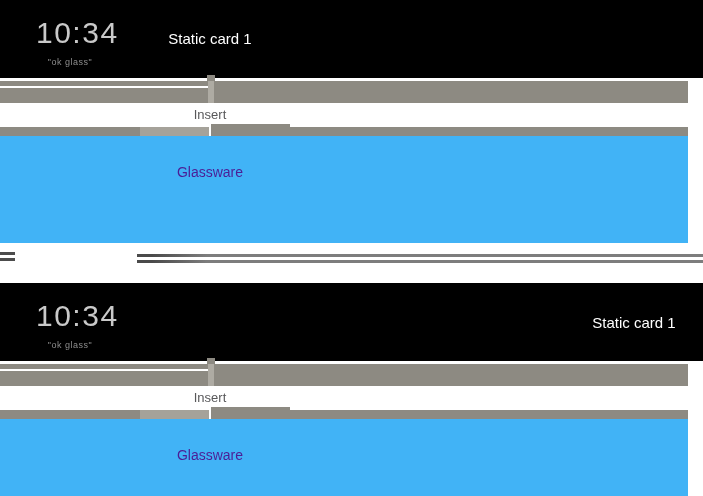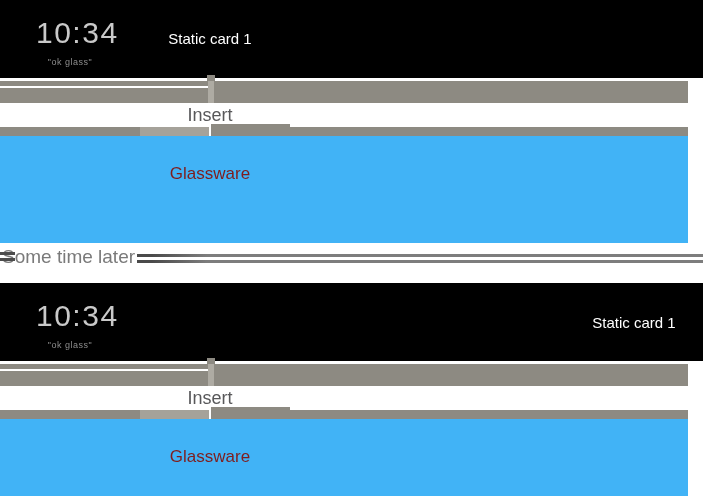--- a/index.html
+++ b/index.html
@@ -36,34 +36,34 @@
   .tl-a{position:absolute;top:81px;left:0;width:208px;height:5px;background:#8d8a82;}
   .tl-b{position:absolute;top:88px;left:0;width:208px;height:15px;background:#8d8a82;}
   .tl-right{position:absolute;top:81px;left:214px;right:0;height:22px;background:#8d8a82;}
   .tl-tab{position:absolute;top:75px;left:207px;width:8px;height:6px;background:#8d8a82;}
   .tl-vline{position:absolute;top:81px;left:208px;width:6px;height:22px;background:#aeaba3;}
 
   
   .insert-row{position:absolute;top:103px;left:0;width:703px;height:24px;background:#ffffff;}
   .insert-label{
     position:absolute;top:0;left:110px;width:200px;height:24px;line-height:24px;
-    text-align:center;font-size:18px;color:#58585a;
+    text-align:center;font-size:13px;color:#58585a;
   }
 
   
   .barc{position:absolute;top:127px;left:0;right:0;height:9px;background:#8d8a82;}
   .barc-light{position:absolute;top:127px;left:140px;width:69px;height:9px;background:#a5a29a;}
   .barc-gap{position:absolute;top:127px;left:209px;width:2px;height:9px;background:#ffffff;}
   .barc-bump{position:absolute;top:124px;left:211px;width:79px;height:4px;background:#8d8a82;}
 
   
   .blue-card{position:absolute;top:136px;left:0;right:0;bottom:0;background:#41b3f6;}
   .glassware-label{
     position:absolute;top:28px;left:110px;width:200px;text-align:center;
-    font-size:17px;color:#7f1d1d;display:block;
+    font-size:14px;color:#4c1d95;display:block;
   }
 
   
   .divider{position:relative;width:703px;height:40px;background:#ffffff;}
   .div-text{
     position:absolute;top:3px;left:2px;z-index:2;
     font-size:19px;color:#7a7a7a;white-space:nowrap;
   }
   .dl{position:absolute;left:0;width:15px;height:3px;background:#4c4c4c;z-index:3;}
   .dl.l1{top:9px;}
@@ -99,21 +99,20 @@
     <div class="barc-gap"></div>
     <div class="barc-bump"></div>
     <div class="blue-card">
       <span class="glassware-label">Glassware</span>
     </div>
   </section>
 
   <section class="divider">
     <span class="dl l1"></span>
     <span class="dl l2"></span>
-    <span class="div-text">Some time later</span>
     <span class="dr r1"></span>
     <span class="dr r2"></span>
   </section>
 
   <section class="block" id="b2">
     <div class="black-strip">
       <div class="clock">10:34</div>
       <div class="hotword">"ok glass"</div>
       <div class="static-label-right">Static card 1</div>
     </div>

